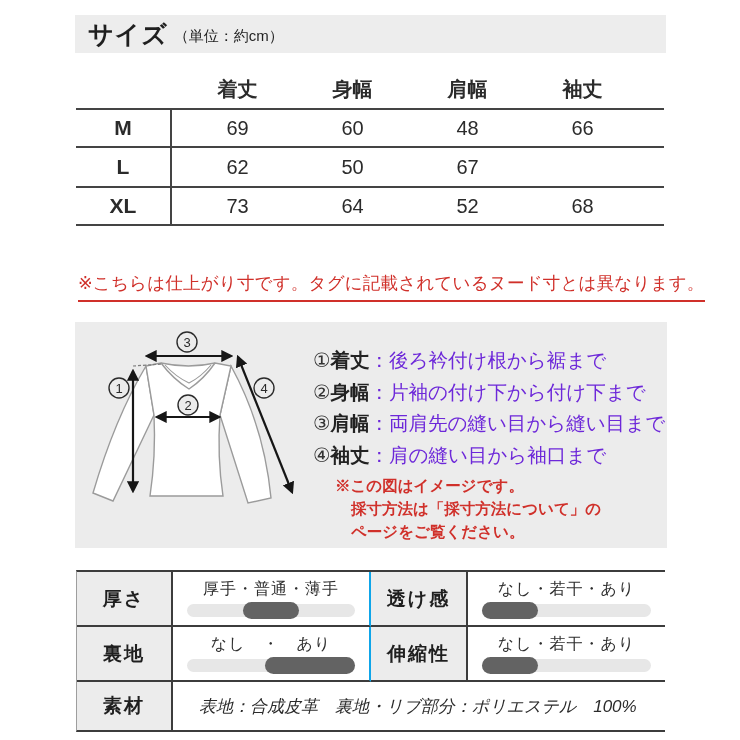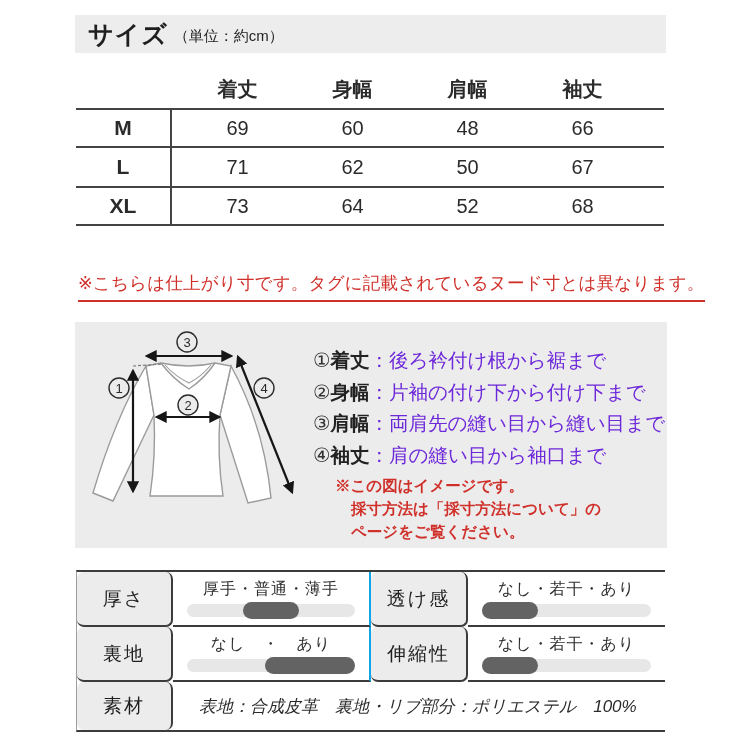--- a/index.html
+++ b/index.html
@@ -41,21 +41,21 @@
   .diagram-note{position:absolute;left:260px;top:154px;font-size:15.5px;font-weight:bold;
                 color:#d0302a;line-height:23px;white-space:nowrap;font-family:Liberation Mono, monospace;}
   .diagram-note .indent{padding-left:16px;}
 
   
   .spec-table{position:absolute;left:76px;top:570px;width:588px;
               display:grid;grid-template-columns:96px 198px 97px 197px;grid-template-rows:55px 55px 48px;
               border-top:2px solid #3c3c3c;border-bottom:2px solid #3c3c3c;border-left:1px solid #9e9e9e;
               box-sizing:content-box;}
   .sp-label{background:#ececec;display:flex;align-items:center;justify-content:center;
-            font-weight:normal;font-size:19px;color:#1f1f1f;border-right:2px solid #3c3c3c;letter-spacing:2px;border-radius:7px;}
+            font-weight:bold;font-size:19px;color:#1f1f1f;border-right:2px solid #3c3c3c;letter-spacing:2px;}
   .sp-cell{position:relative;box-sizing:border-box;}
   .row-border{border-bottom:2px solid #3c3c3c;}
   .mid-border{border-right:2px solid #0ea5e9;}
   .sp-options{text-align:center;font-size:16px;color:#2e2e2e;margin-top:7px;letter-spacing:1px;white-space:nowrap;}
   .slider{position:relative;height:13px;background:#e7e7e7;border-radius:7px;margin:4px 14px 0 14px;}
   .pill{position:absolute;top:-2px;height:17px;width:56px;background:#636363;border-radius:9px;}
   .pill[data-pos="left"]{left:0;}
   .pill[data-pos="center"]{left:50%;margin-left:-28px;}
   .pill[data-pos="right"]{right:0;width:90px;}
   .sp-material{grid-column:2 / span 3;display:flex;align-items:center;
@@ -86,21 +86,20 @@
       <div class="st-vals">
         <div class="st-cell">69</div>
         <div class="st-cell">60</div>
         <div class="st-cell">48</div>
         <div class="st-cell">66</div>
       </div>
     </div>
     <div class="st-row data r2">
       <div class="st-label">L</div>
       <div class="st-vals">
-        <div class="st-cell">71</div>
         <div class="st-cell">62</div>
         <div class="st-cell">50</div>
         <div class="st-cell">67</div>
       </div>
     </div>
     <div class="st-row data r3">
       <div class="st-label">XL</div>
       <div class="st-vals">
         <div class="st-cell">73</div>
         <div class="st-cell">64</div>

